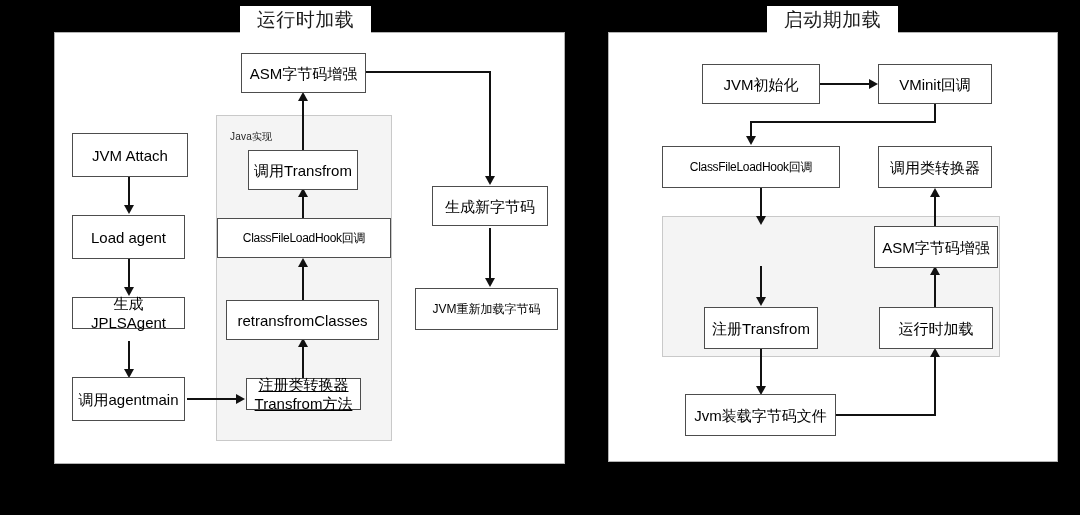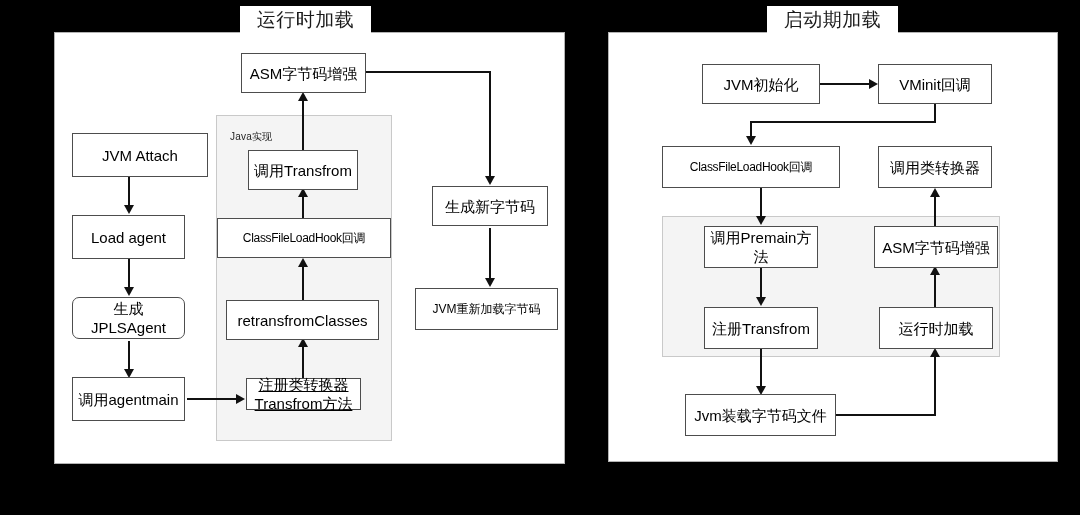--- a/index.html
+++ b/index.html
@@ -145,25 +145,25 @@
 
   <div class="seg h" style="left:366px; top:71.2px; width:125px;"></div>
   <div class="seg v" style="left:489.4px; top:71px; height:107px;"></div>
   <div class="arrow down" style="left:485px; top:176px;"></div>
 
   <div class="seg v" style="left:489.4px; top:228px; height:52px;"></div>
   <div class="arrow down" style="left:485px; top:278px;"></div>
 
   <div class="node" style="left:241px; top:53px; width:125px; height:40px;">ASM字节码增强</div>
 
-  <div class="node" style="left:72px; top:133px; width:136px; height:44px;">JVM Attach</div>
+  <div class="node" style="left:72px; top:133px; width:116px; height:44px;">JVM Attach</div>
 
   <div class="node" style="left:72px; top:215px; width:113px; height:44px;">Load agent</div>
 
-  <div class="node" style="left:72px; top:297px; width:113px; height:42px;border-radius:7px;">生成JPLSAgent</div>
+  <div class="node" style="left:72px; top:297px; width:113px; height:32px;">生成JPLSAgent</div>
 
   <div class="node" style="left:72px; top:377px; width:113px; height:44px;">调用agentmain</div>
 
   <div class="node" style="left:248px; top:150px; width:110px; height:40px;">调用Transfrom</div>
 
   <div class="node small tight" style="left:217px; top:218px; width:174px; height:40px;">ClassFileLoadHook回调</div>
 
   <div class="node" style="left:226px; top:300px; width:153px; height:40px;">retransfromClasses</div>
 
   <div class="node" style="left:246px; top:378px; width:115px; height:32px;text-decoration:underline;">注册类转换器
@@ -207,22 +207,20 @@
   <div class="arrow up" style="left:930px; top:188px;"></div>
 
   <div class="node" style="left:702px; top:64px; width:118px; height:40px;">JVM初始化</div>
 
   <div class="node" style="left:878px; top:64px; width:114px; height:40px;">VMinit回调</div>
 
   <div class="node small tight" style="left:662px; top:146px; width:178px; height:42px;">ClassFileLoadHook回调</div>
 
   <div class="node" style="left:878px; top:146px; width:114px; height:42px;">调用类转换器</div>
 
-  <div class="node" style="left:704px; top:226px; width:114px; height:42px;">调用Premain方
-法</div>
 
   <div class="node" style="left:874px; top:226px; width:124px; height:42px;">ASM字节码增强</div>
 
   <div class="node" style="left:704px; top:307px; width:114px; height:42px;">注册Transfrom</div>
 
   <div class="node" style="left:879px; top:307px; width:114px; height:42px;">运行时加载</div>
 
   <div class="node" style="left:685px; top:394px; width:151px; height:42px;">Jvm装载字节码文件</div>
 
 </div>

